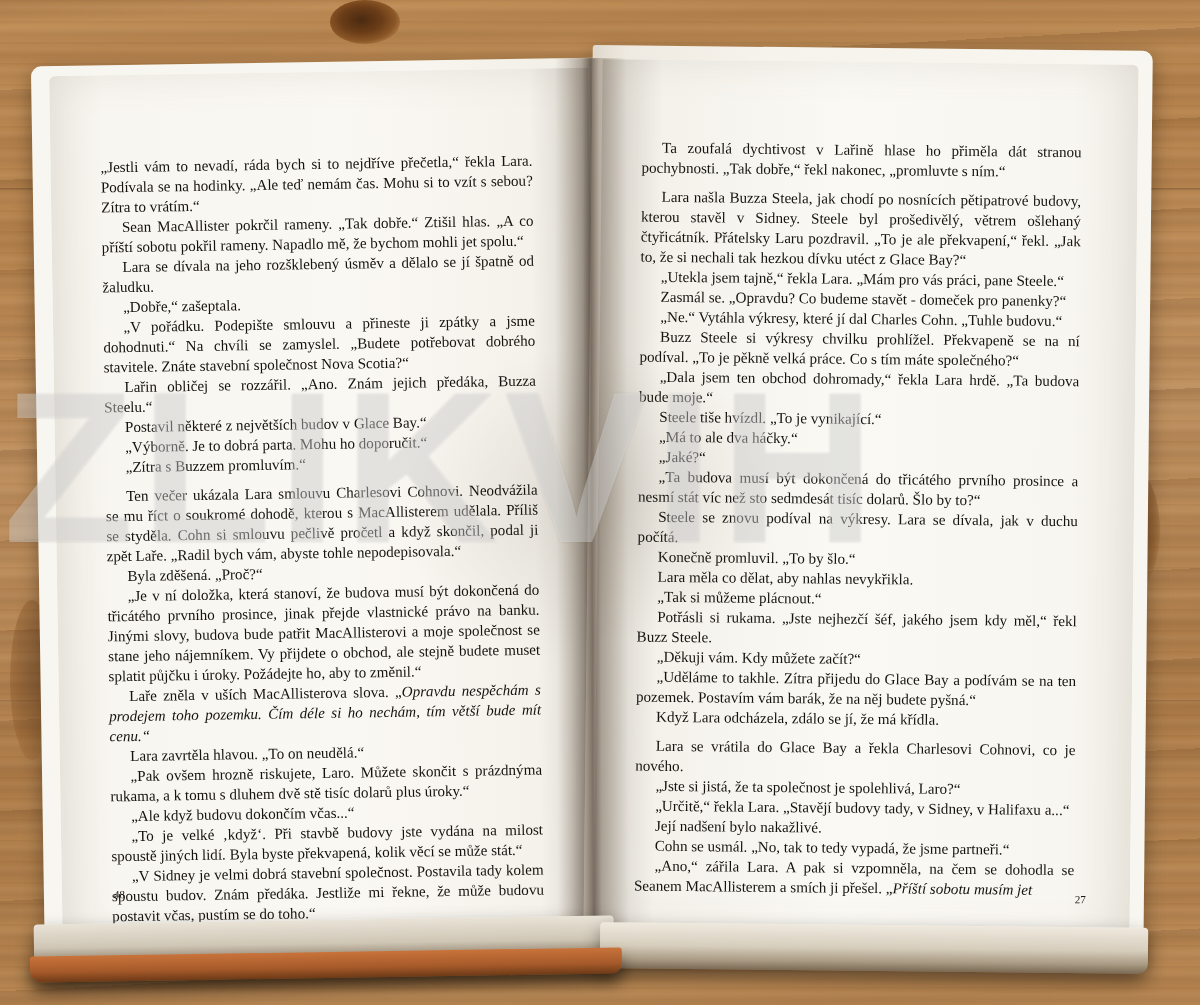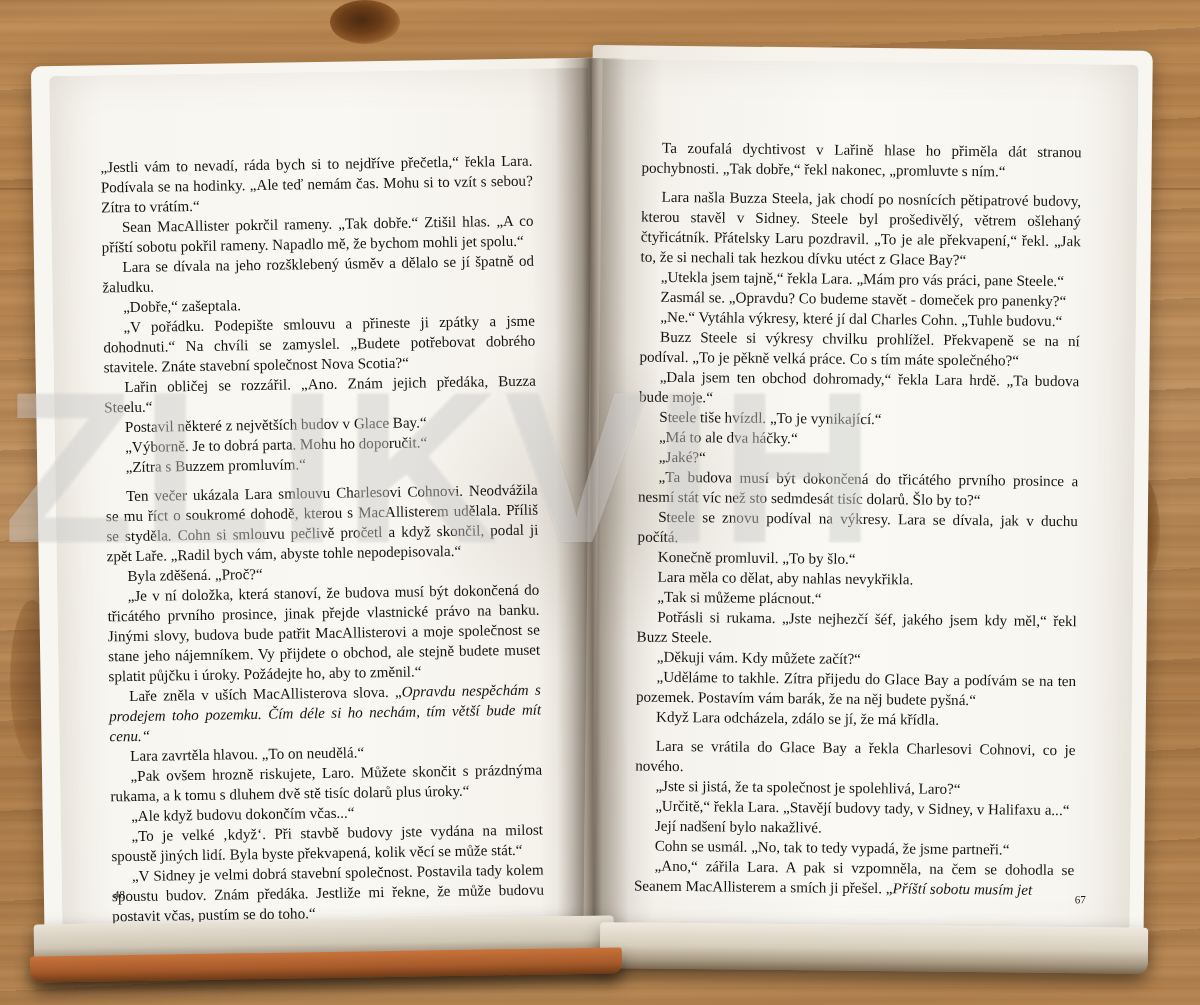--- a/index.html
+++ b/index.html
@@ -243,21 +243,21 @@
         <p class="p-ind">„Děkuji vám. Kdy můžete začít?“</p>
         <p class="p-ind">„Uděláme to takhle. Zítra přijedu do Glace Bay a podívám se na ten pozemek. Postavím vám barák, že na něj budete pyšná.“</p>
         <p class="p-ind">Když Lara odcházela, zdálo se jí, že má křídla.</p>
         <p class="p-ind p-gap">Lara se vrátila do Glace Bay a řekla Charlesovi Cohnovi, co je nového.</p>
         <p class="p-ind">„Jste si jistá, že ta společnost je spolehlivá, Laro?“</p>
         <p class="p-ind">„Určitě,“ řekla Lara. „Stavějí budovy tady, v Sidney, v Halifaxu a...“</p>
         <p class="p-ind">Její nadšení bylo nakažlivé.</p>
         <p class="p-ind">Cohn se usmál. „No, tak to tedy vypadá, že jsme partneři.“</p>
         <p class="p-ind">„Ano,“ zářila Lara. A pak si vzpomněla, na čem se dohodla se Seanem MacAllisterem a smích ji přešel. „<em>Příští sobotu musím jet</em></p>
       </div>
-    <div class="folio" id="folio-right">67</div>
+    <div class="folio" id="folio-right">27</div>
   </div>
 
   <div id="gutter"></div>
   <div id="stack-left"></div>
   <div id="stack-right"></div>
   <div id="cover-left"></div>
 </div>
 
 <div id="watermark">
   <div class="wm-text">ZLIKVIH</div>

